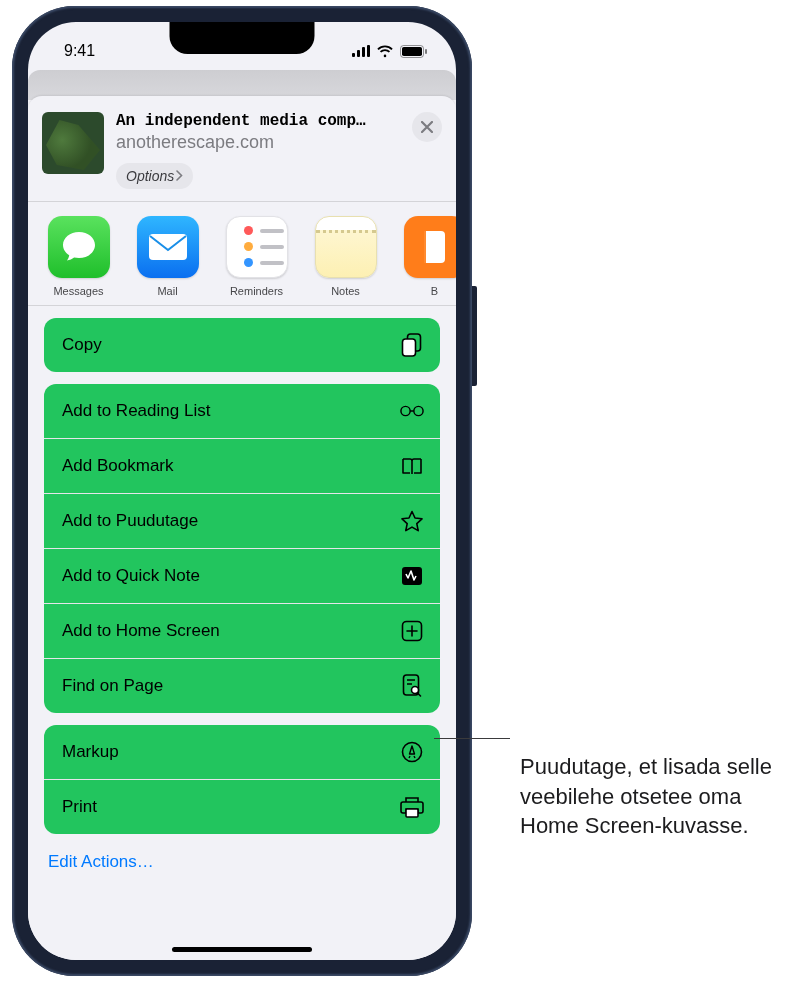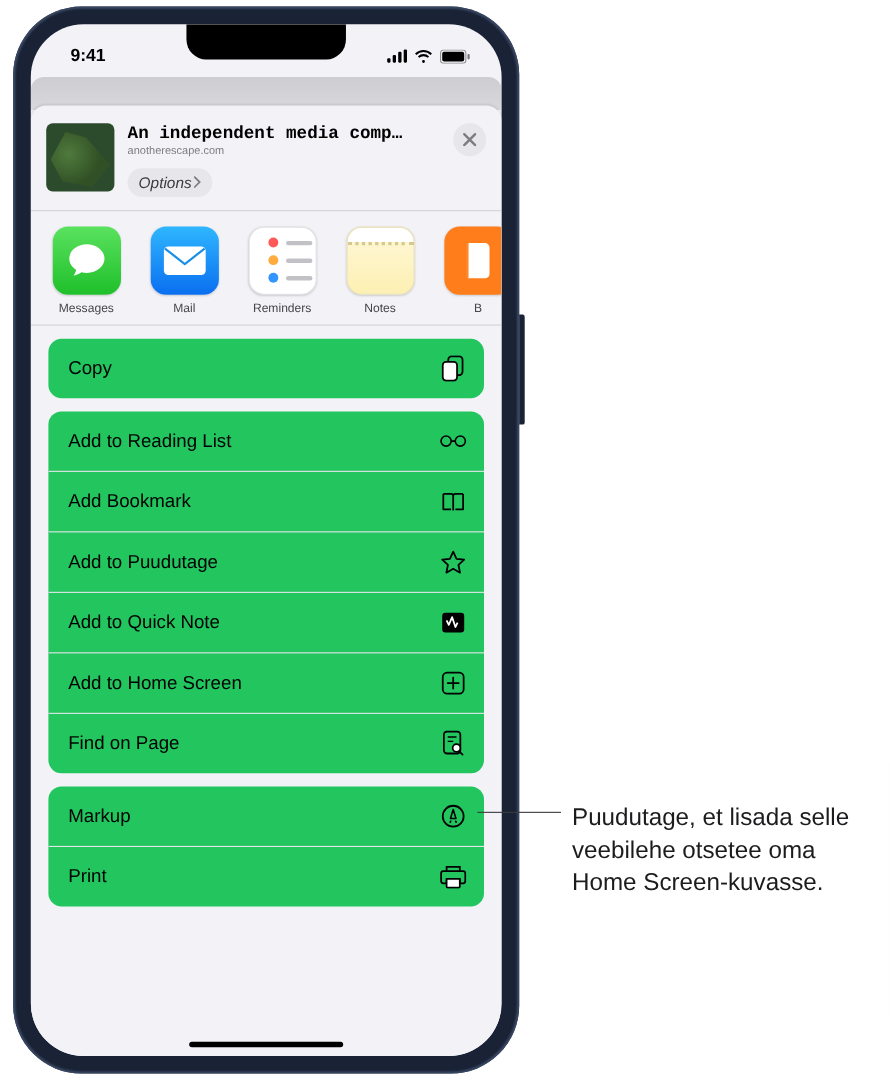--- a/index.html
+++ b/index.html
@@ -56,21 +56,21 @@
       border-radius: 0 0 18px 18px;
       z-index: 10;
     }
     .status-bar {
       display: flex;
       justify-content: space-between;
       align-items: center;
       padding: 12px 28px 0 36px;
       height: 46px;
       font-size: 16px;
-      font-weight: 700;
+      font-weight: 400;
       color: #000;
     }
     .status-right {
       display: flex;
       align-items: center;
       gap: 6px;
     }
     .signal-bars {
       display: flex;
       align-items: flex-end;
@@ -137,21 +137,21 @@
     .page-title {
       font-size: 16px;
       font-weight: 600;
       color: #000;
       white-space: nowrap;
       overflow: hidden;
       text-overflow: ellipsis;
       font-family: Liberation Mono, monospace;
     }
     .page-domain {
-      font-size: 10px;
+      font-size: 18px;
       color: #7c7c81;
       margin-top: 2px;
     }
     .options-btn {
       display: inline-flex;
       align-items: center;
       gap: 2px;
       margin-top: 10px;
       padding: 5px 10px;
       background: #e6e6eb;
@@ -258,21 +258,21 @@
       position: absolute;
       left: 434px;
       top: 738px;
       width: 76px;
       height: 1px;
       background: #3a3a3c;
     }
     .callout-text {
       position: absolute;
       left: 520px;
-      top: 728px;
+      top: 752px;
       width: 270px;
       font-size: 22px;
       line-height: 1.35;
       color: #1c1c1e;
     }
     .reminders-dots {
       display: grid;
       grid-template-columns: repeat(2, 10px);
       grid-template-rows: repeat(3, 10px);
       gap: 6px;
@@ -471,20 +471,21 @@
             <span>Print</span>
             <span class="action-icon">
               <svg width="24" height="22" viewBox="0 0 24 22">
                   <path d="M6 6V2h12v4M3 6h18a2 2 0 012 2v7a2 2 0 01-2 2h-3v-4H6v4H3a2 2 0 01-2-2V8a2 2 0 012-2z" fill="none" stroke="#000" stroke-width="1.6"></path>
                   <rect x="6" y="13" width="12" height="8" rx="1" fill="#fff" stroke="#000" stroke-width="1.6"></rect>
                 </svg>
             </span>
           </div>
         </div>
 
+        <div class="edit-actions">Edit Actions…</div>
       </div>
 
       <div class="home-indicator"></div>
     </div>
   </div>
 </div>
 
 <div class="callout-line"></div>
 <div class="callout-text">Puudutage, et lisada selle veebilehe otsetee oma Home Screen-kuvasse.</div>
 

